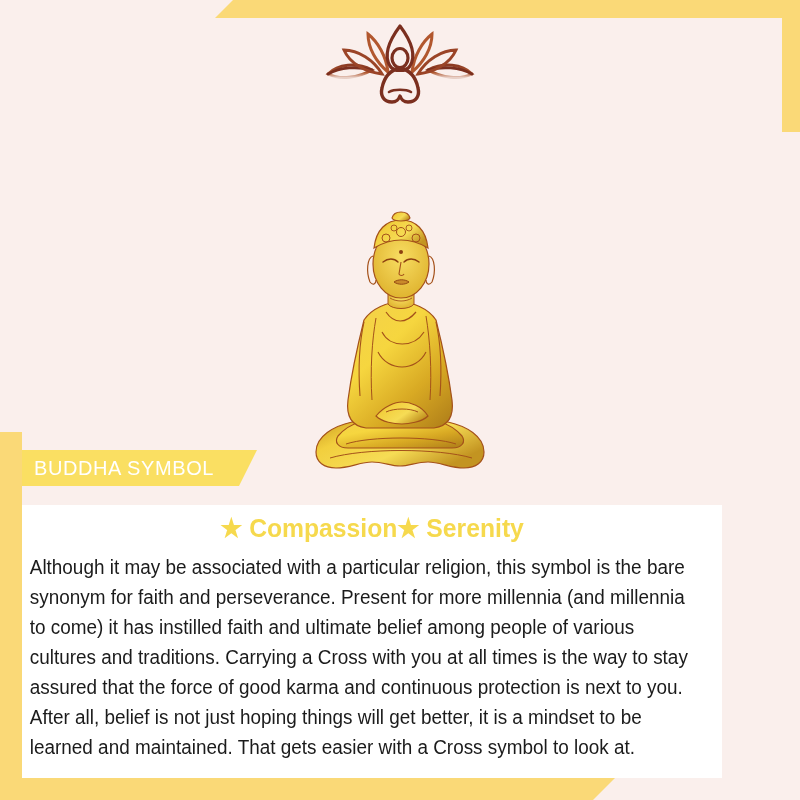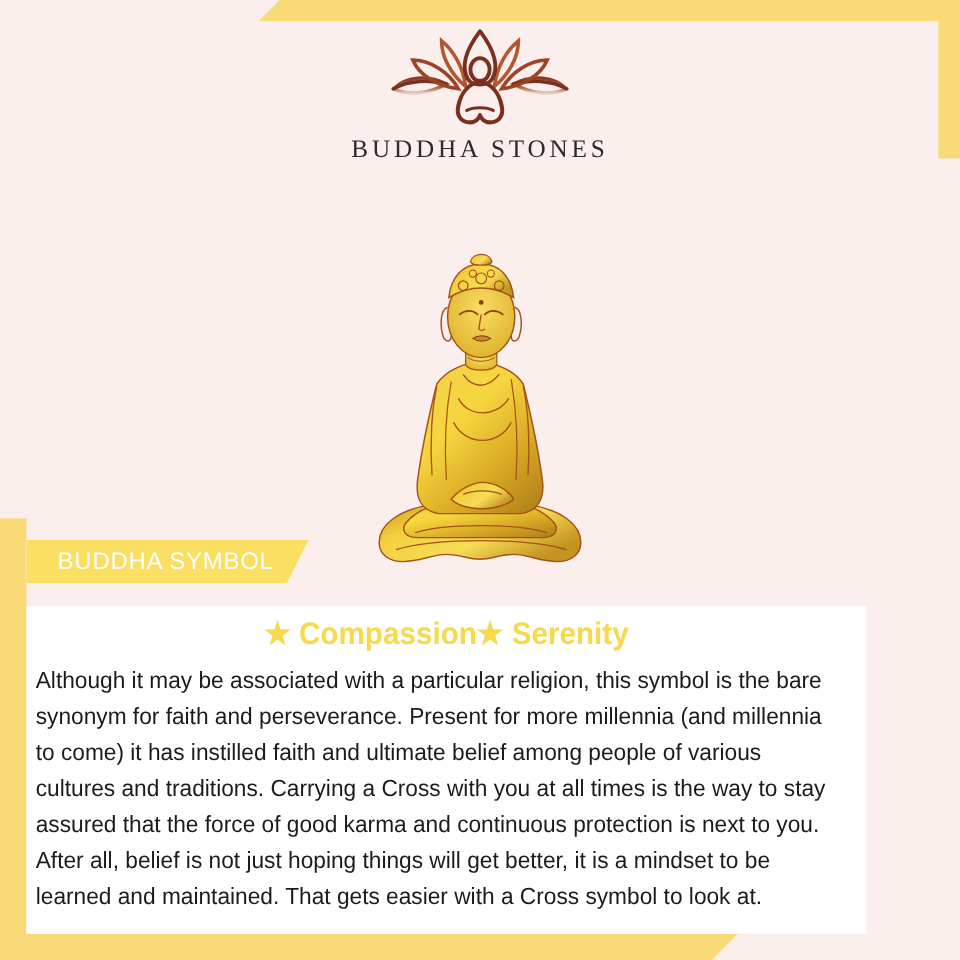--- a/index.html
+++ b/index.html
@@ -122,21 +122,21 @@
     left: 22px;
     top: 450px;
     width: 235px;
     height: 36px;
     background: #fadf62;
     clip-path: polygon(0 0, 100% 0, calc(100% - 18px) 100%, 0 100%);
     display: flex;
     align-items: center;
   }
   .symbol-tag-label {
-    padding-left: 26px;
+    padding-left: 12px;
     color: #ffffff;
     font-size: 20px;
     letter-spacing: 0.6px;
     font-family: "Liberation Sans", sans-serif;
     font-weight: 400;
   }
 
   
   .content-card {
     position: absolute;
@@ -209,21 +209,20 @@
       <path d="M80,4 C92,20 96,34 90,44 C86,50 74,50 70,44 C64,34 68,20 80,4 Z" fill="none" stroke="#7b2f1f" stroke-width="3.2" stroke-linejoin="round"></path>
 
       <ellipse cx="80" cy="36" rx="8" ry="9.5" fill="none" stroke="#7b2f1f" stroke-width="3.2"></ellipse>
 
       <path d="M80,46 C70,48 64,56 62,66 C60,74 64,80 72,80
                C76,80 79,77 80,74 C81,77 84,80 88,80
                C96,80 100,74 98,66 C96,56 90,48 80,46 Z" fill="none" stroke="#7b2f1f" stroke-width="3.4" stroke-linejoin="round"></path>
 
       <path d="M69,70 C74,67 86,67 91,70" fill="none" stroke="#7b2f1f" stroke-width="2.6" stroke-linecap="round"></path>
     </svg>
-    <div class="logo-wordmark">BUDDHA STONES</div>
   </div>
 
 
   <div class="buddha-wrap">
     <svg class="buddha-svg" viewBox="0 0 220 290">
       <defs>
         <linearGradient id="goldA" x1="0.1" y1="0" x2="0.9" y2="1">
           <stop offset="0%" stop-color="#f3d14a"></stop>
           <stop offset="35%" stop-color="#f6d63f"></stop>
           <stop offset="70%" stop-color="#d8a923"></stop>

